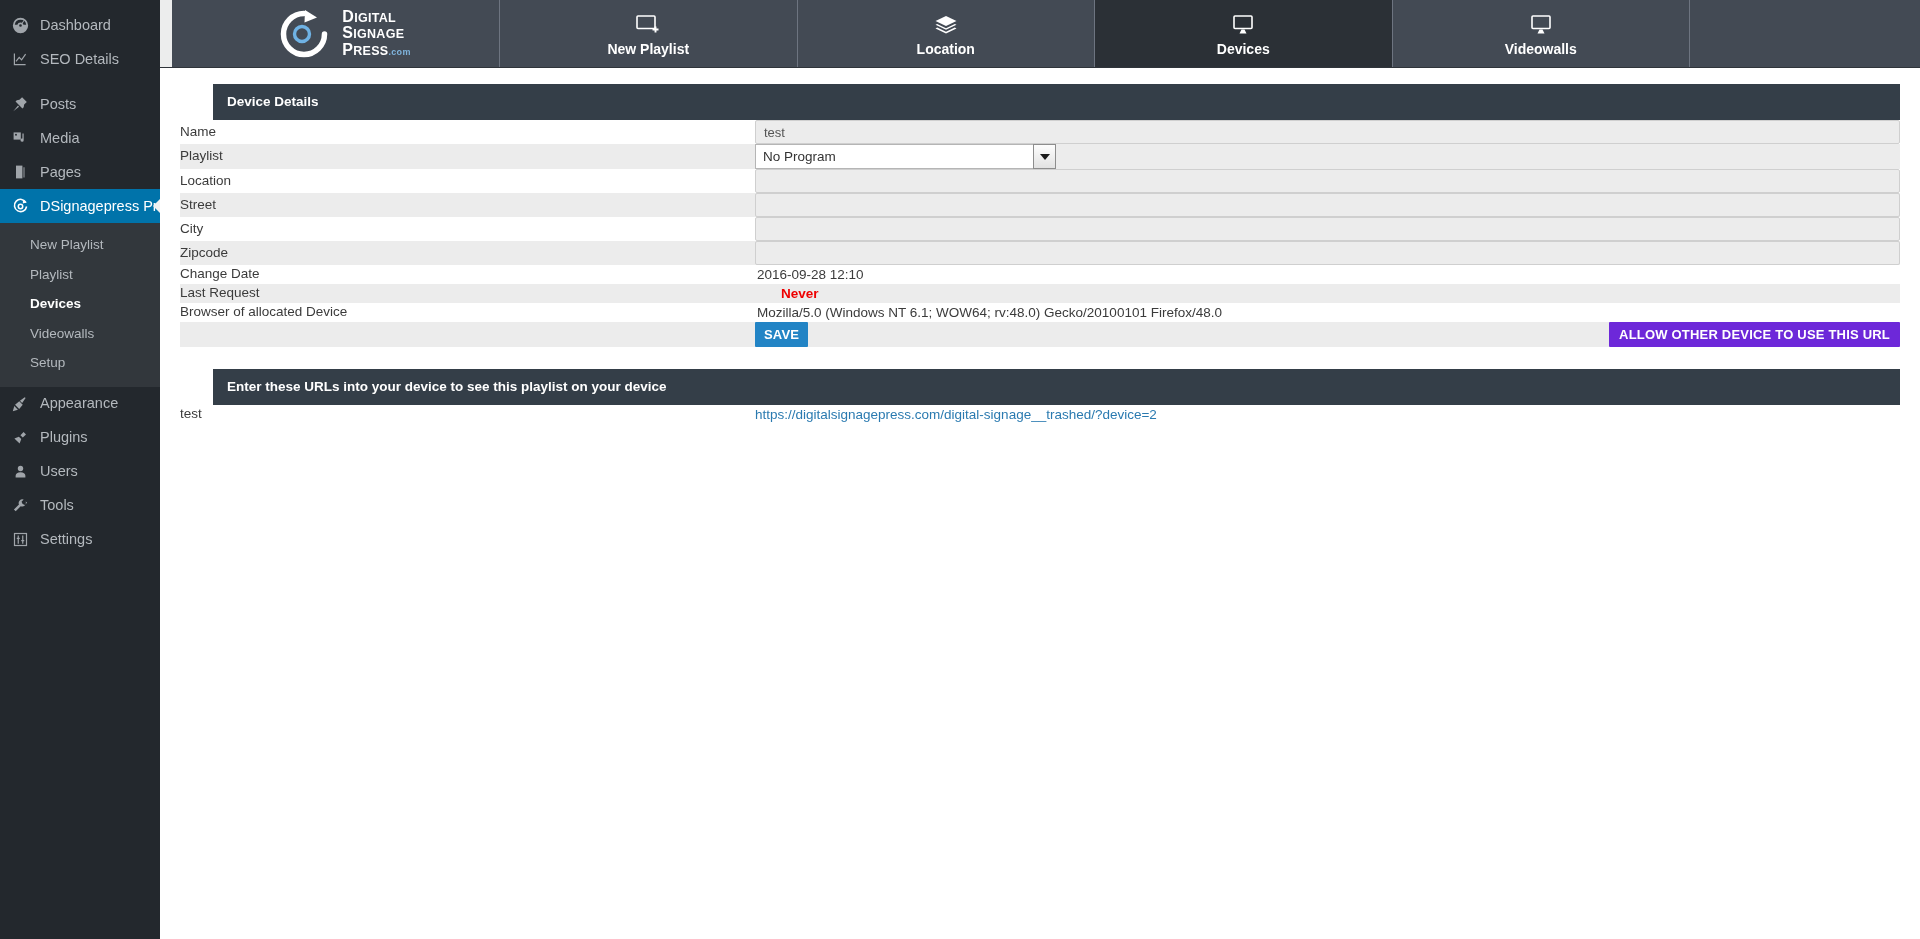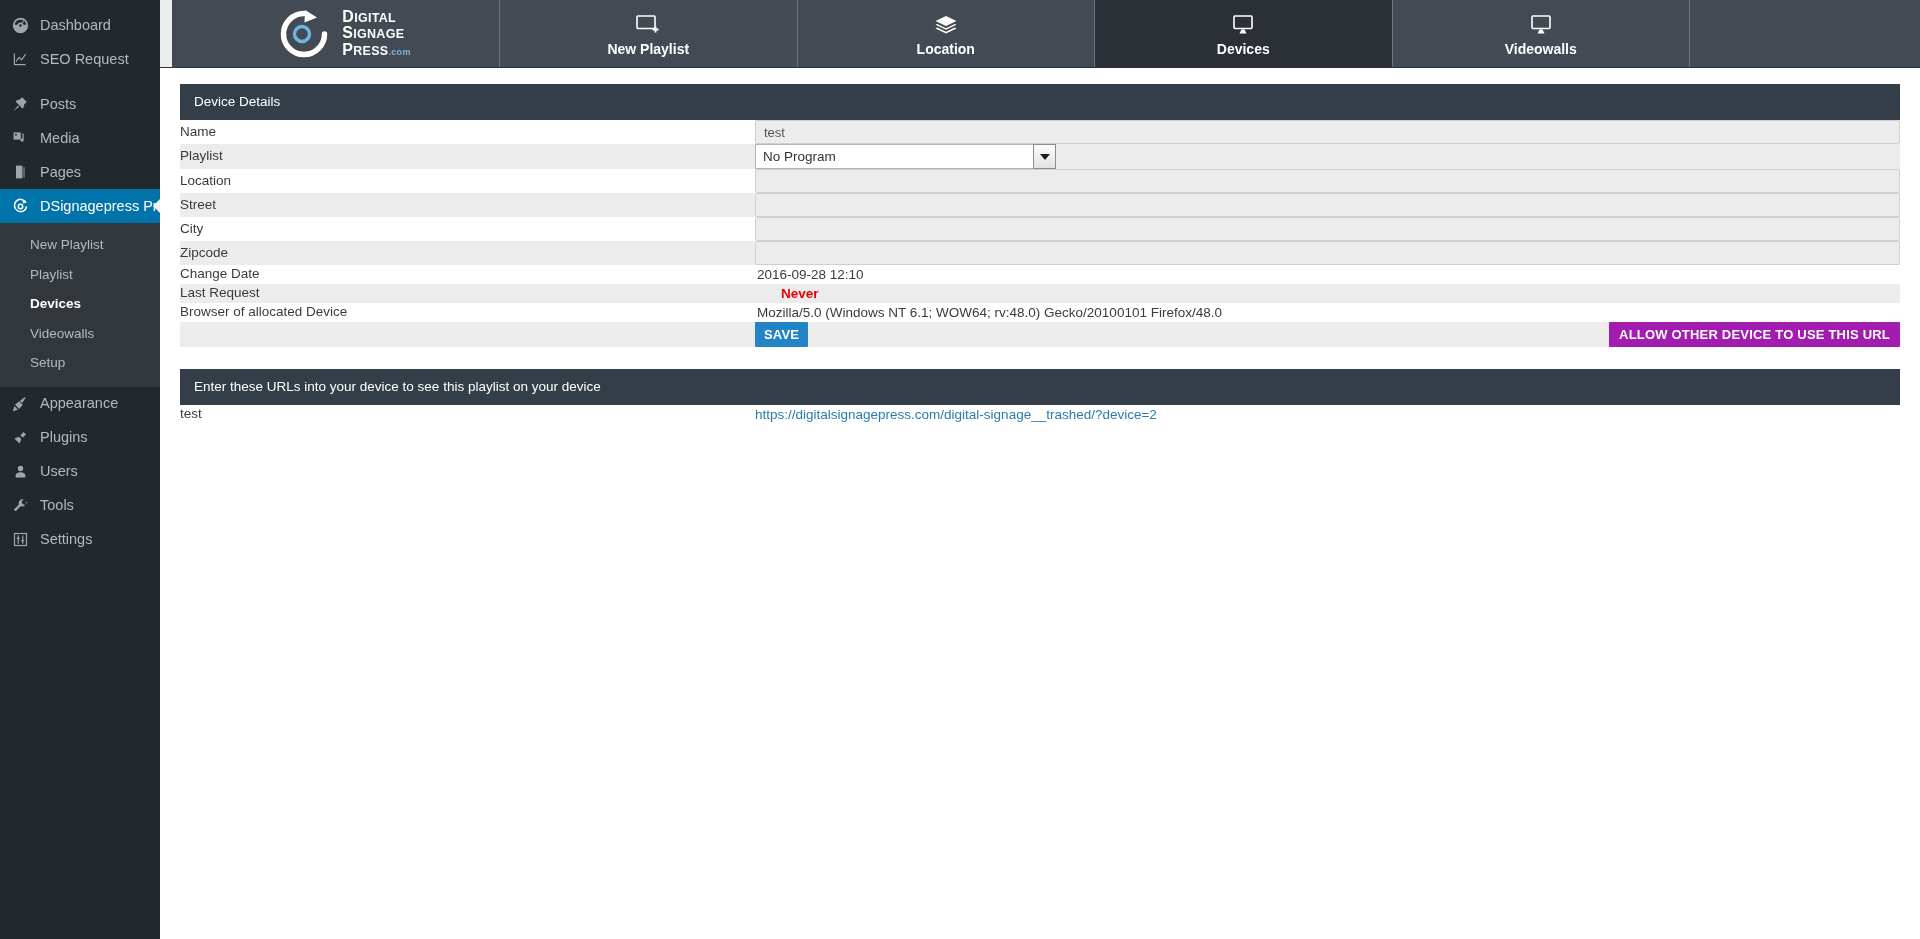--- a/index.html
+++ b/index.html
@@ -98,22 +98,22 @@
     display: flex; align-items: flex-end; }
   .nav-tab .tab-label { font-size: 14px; font-weight: bold; }
   .nav-tab.blank { flex: 0 0 230px; cursor: default; border-right: none; }
 
   
   .content { padding: 16px 20px 0 20px; }
 
   .panel { width: 100%; margin-bottom: 22px; }
   .panel-head {
     background: #343e48; color: #ffffff;
-    font-size: 13.5px; font-weight: normal;
-    padding: 10px 14px; line-height: 1.2;
+    font-size: 13.5px; font-weight: bold;
+    padding: 10px 14px; line-height: 1.2; margin-left: 33px;
   }
   table.rows { width: 100%; border-collapse: collapse; table-layout: fixed; }
   table.rows td {
     font-size: 13.5px; color: #3b3b3b;
     padding: 0; vertical-align: middle;
   }
   tr.r-odd  td { background: #ffffff; }
   tr.r-even td { background: #ececec; }
   td.lbl { width: 575px; padding: 7px 0 7px 14px; line-height: 1.4; }
   td.val { padding: 4px 4px 4px 0; }
@@ -148,21 +148,21 @@
   .plain-val { padding-left: 2px; font-size: 13.5px; color: #3b3b3b; }
   .never { color: #ee0000; font-weight: bold; margin-left: 24px; }
 
   .btn-save {
     display: inline-block; background: #2284c5; color: #ffffff;
     font-size: 13px; font-weight: bold; letter-spacing: .2px;
     padding: 5px 9px; border: none; cursor: pointer; border-radius: 1px;
     font-family: "Liberation Sans", sans-serif;
   }
   .btn-allow {
-    float: right; background: #a21caf; color: #ffffff;
+    float: right; background: #6d28d9; color: #ffffff;
     font-size: 13px; font-weight: bold; letter-spacing: .2px;
     padding: 5px 10px; border: none; cursor: pointer; border-radius: 1px;
     font-family: "Liberation Sans", sans-serif;
   }
   td.action-row { padding: 5px 0 5px 0; }
 
   .url-link {
     color: #2a7ab0; font-size: 13.5px; text-decoration: none;
   }
   td.url-name { padding: 8px 0 8px 14px; }
@@ -184,21 +184,21 @@
       <span class="sb-label">Dashboard</span>
     </div>
 
     <div class="sb-item">
       <span class="sb-ico">
         <svg width="16" height="16" viewBox="0 0 20 20" fill="none" stroke="currentColor" stroke-width="1.5">
           <path d="M3 3v14h14"></path>
             <path d="M5 13l4-5 3 3 5-7"></path>
         </svg>
       </span>
-      <span class="sb-label">SEO Request</span>
+      <span class="sb-label">SEO Details</span>
     </div>
 
     <div class="sb-gap"></div>
 
     <div class="sb-item">
       <span class="sb-ico">
         <svg width="16" height="16" viewBox="0 0 20 20" fill="currentColor">
           <path d="M12.6 1.5L9.3 4.8 6 5.4 4.4 7l8.6 8.6 1.6-1.6.6-3.3 3.3-3.3-5.9-5.9zM8.8 13.4L7.5 12l-5.9 7.2 7.2-5.8z"></path>
         </svg>
       </span>

